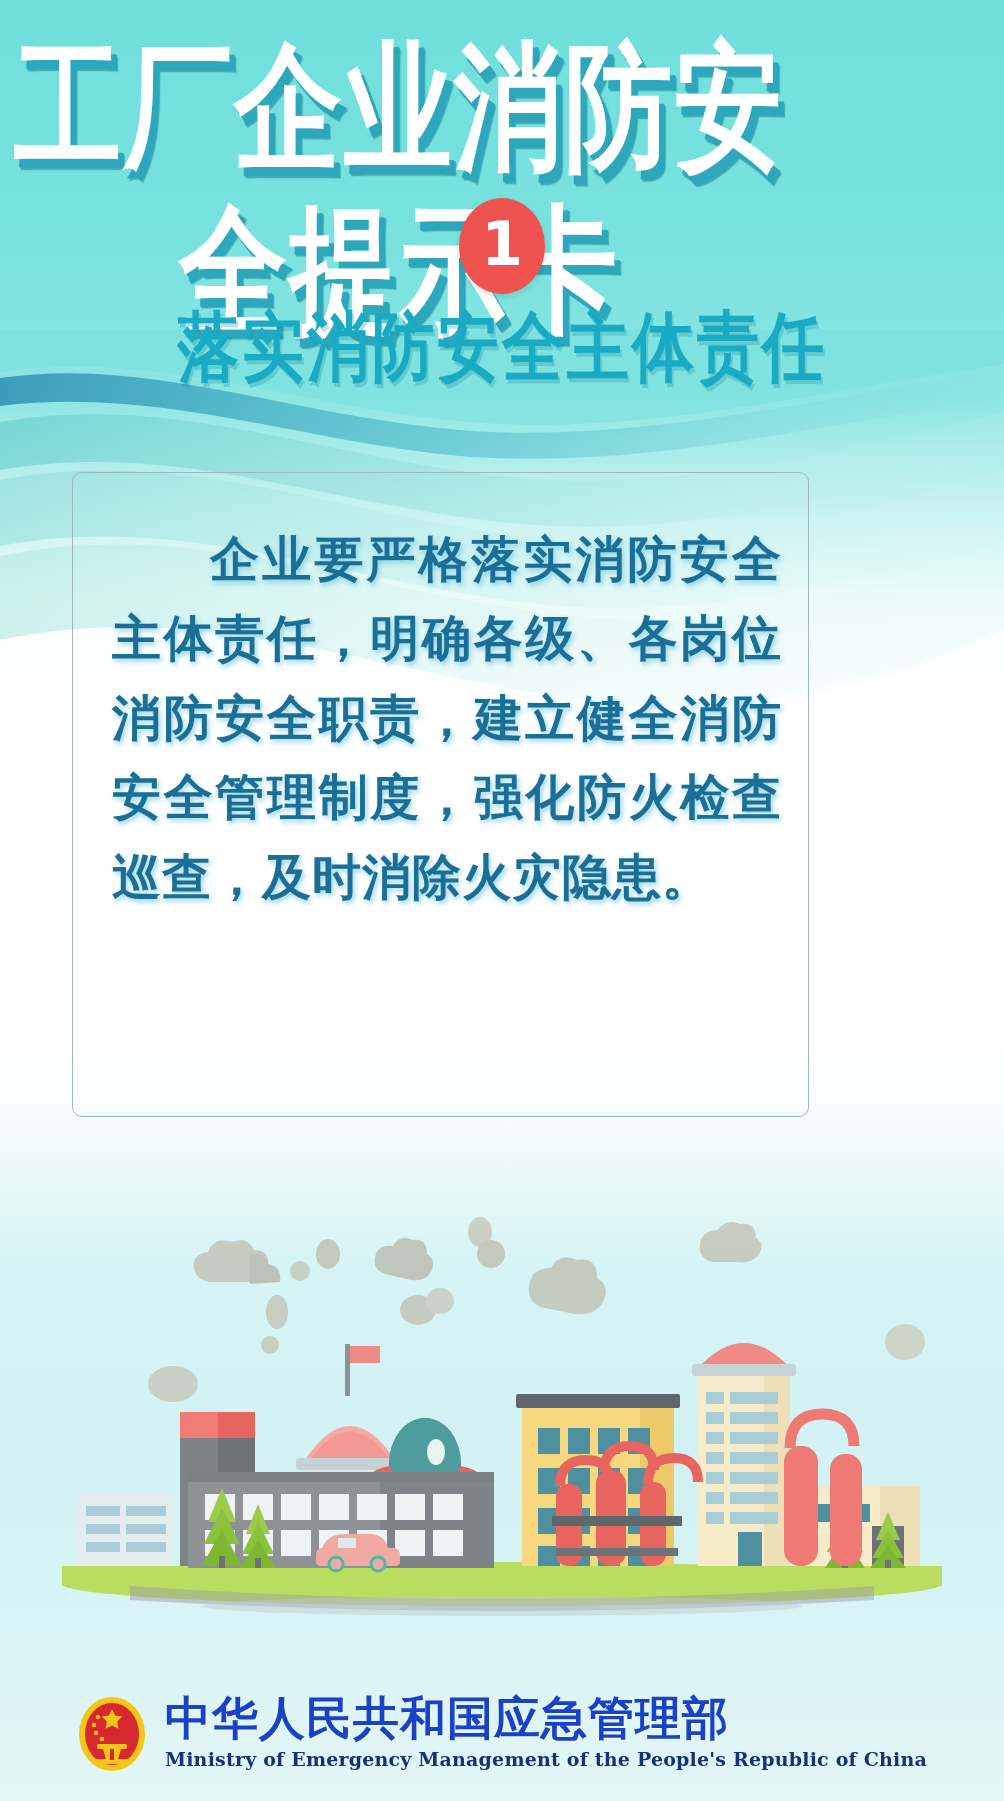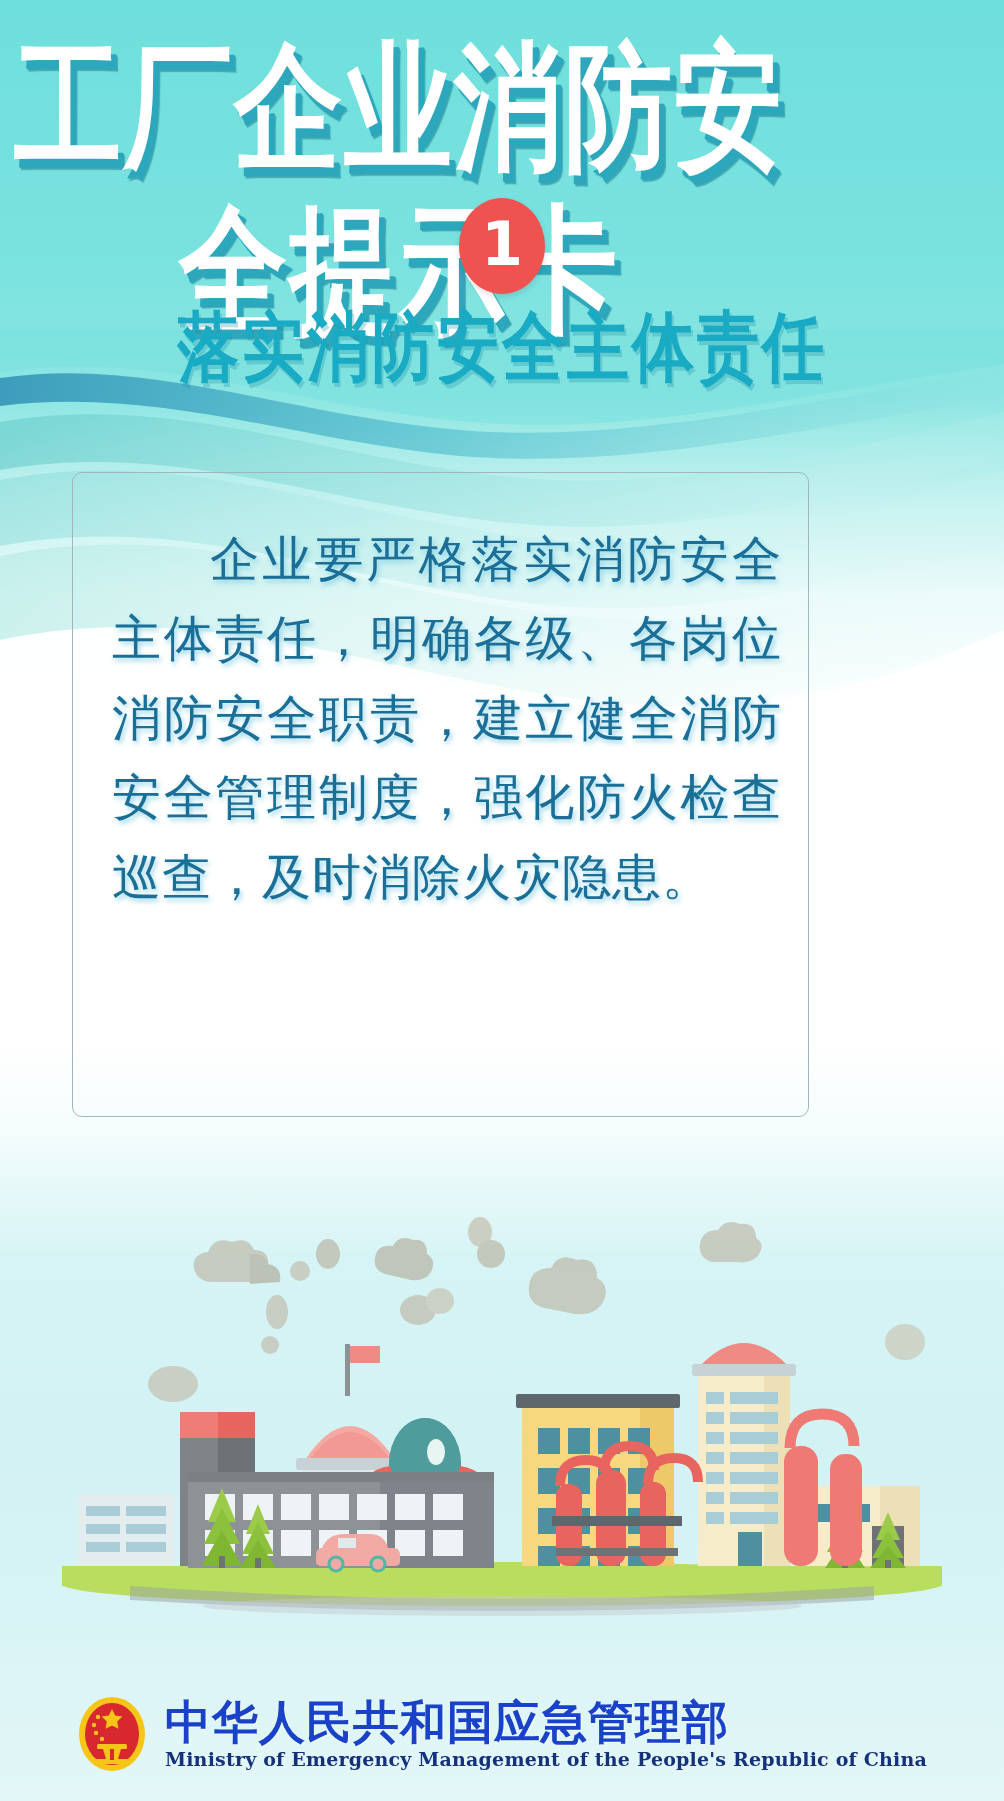--- a/index.html
+++ b/index.html
@@ -97,21 +97,21 @@
     border:1px solid #9fb6bd;
     border-radius:10px;
     background:transparent;
   }
   .card-text {
     position:absolute;
     left:112px; top:520px;
     width:670px;
     font-family:"DejaVu Sans", sans-serif;
     font-size:49px;
-    font-weight:normal;
+    font-weight:bold;
     line-height:1.62;
     letter-spacing:1px;
     color:#1b6f96;
     text-indent:2em;
     text-align:justify;
     text-shadow:2px 3px 5px rgba(120,200,225,.75);
   }
 
   
   .illustration {
@@ -120,21 +120,21 @@
   }
 
   
   .footer {
     position:absolute; left:0; bottom:28px; width:1004px;
     display:flex; align-items:center; justify-content:center; gap:18px;
   }
   .emblem { width:70px; height:78px; flex:0 0 auto; }
   .footer-text { display:flex; flex-direction:column; gap:2px; }
   .ministry-cn {
-    font-family:Liberation Sans, sans-serif;
+    font-family:Liberation Mono, monospace;
     font-size:46px;
     font-weight:bold;
     color:#1a42c8;
     letter-spacing:1px;
     line-height:1.05;
     text-shadow:1px 1px 0 rgba(255,255,255,.6);
   }
   .ministry-en {
     font-family:"DejaVu Serif", serif;
     font-size:19px;

